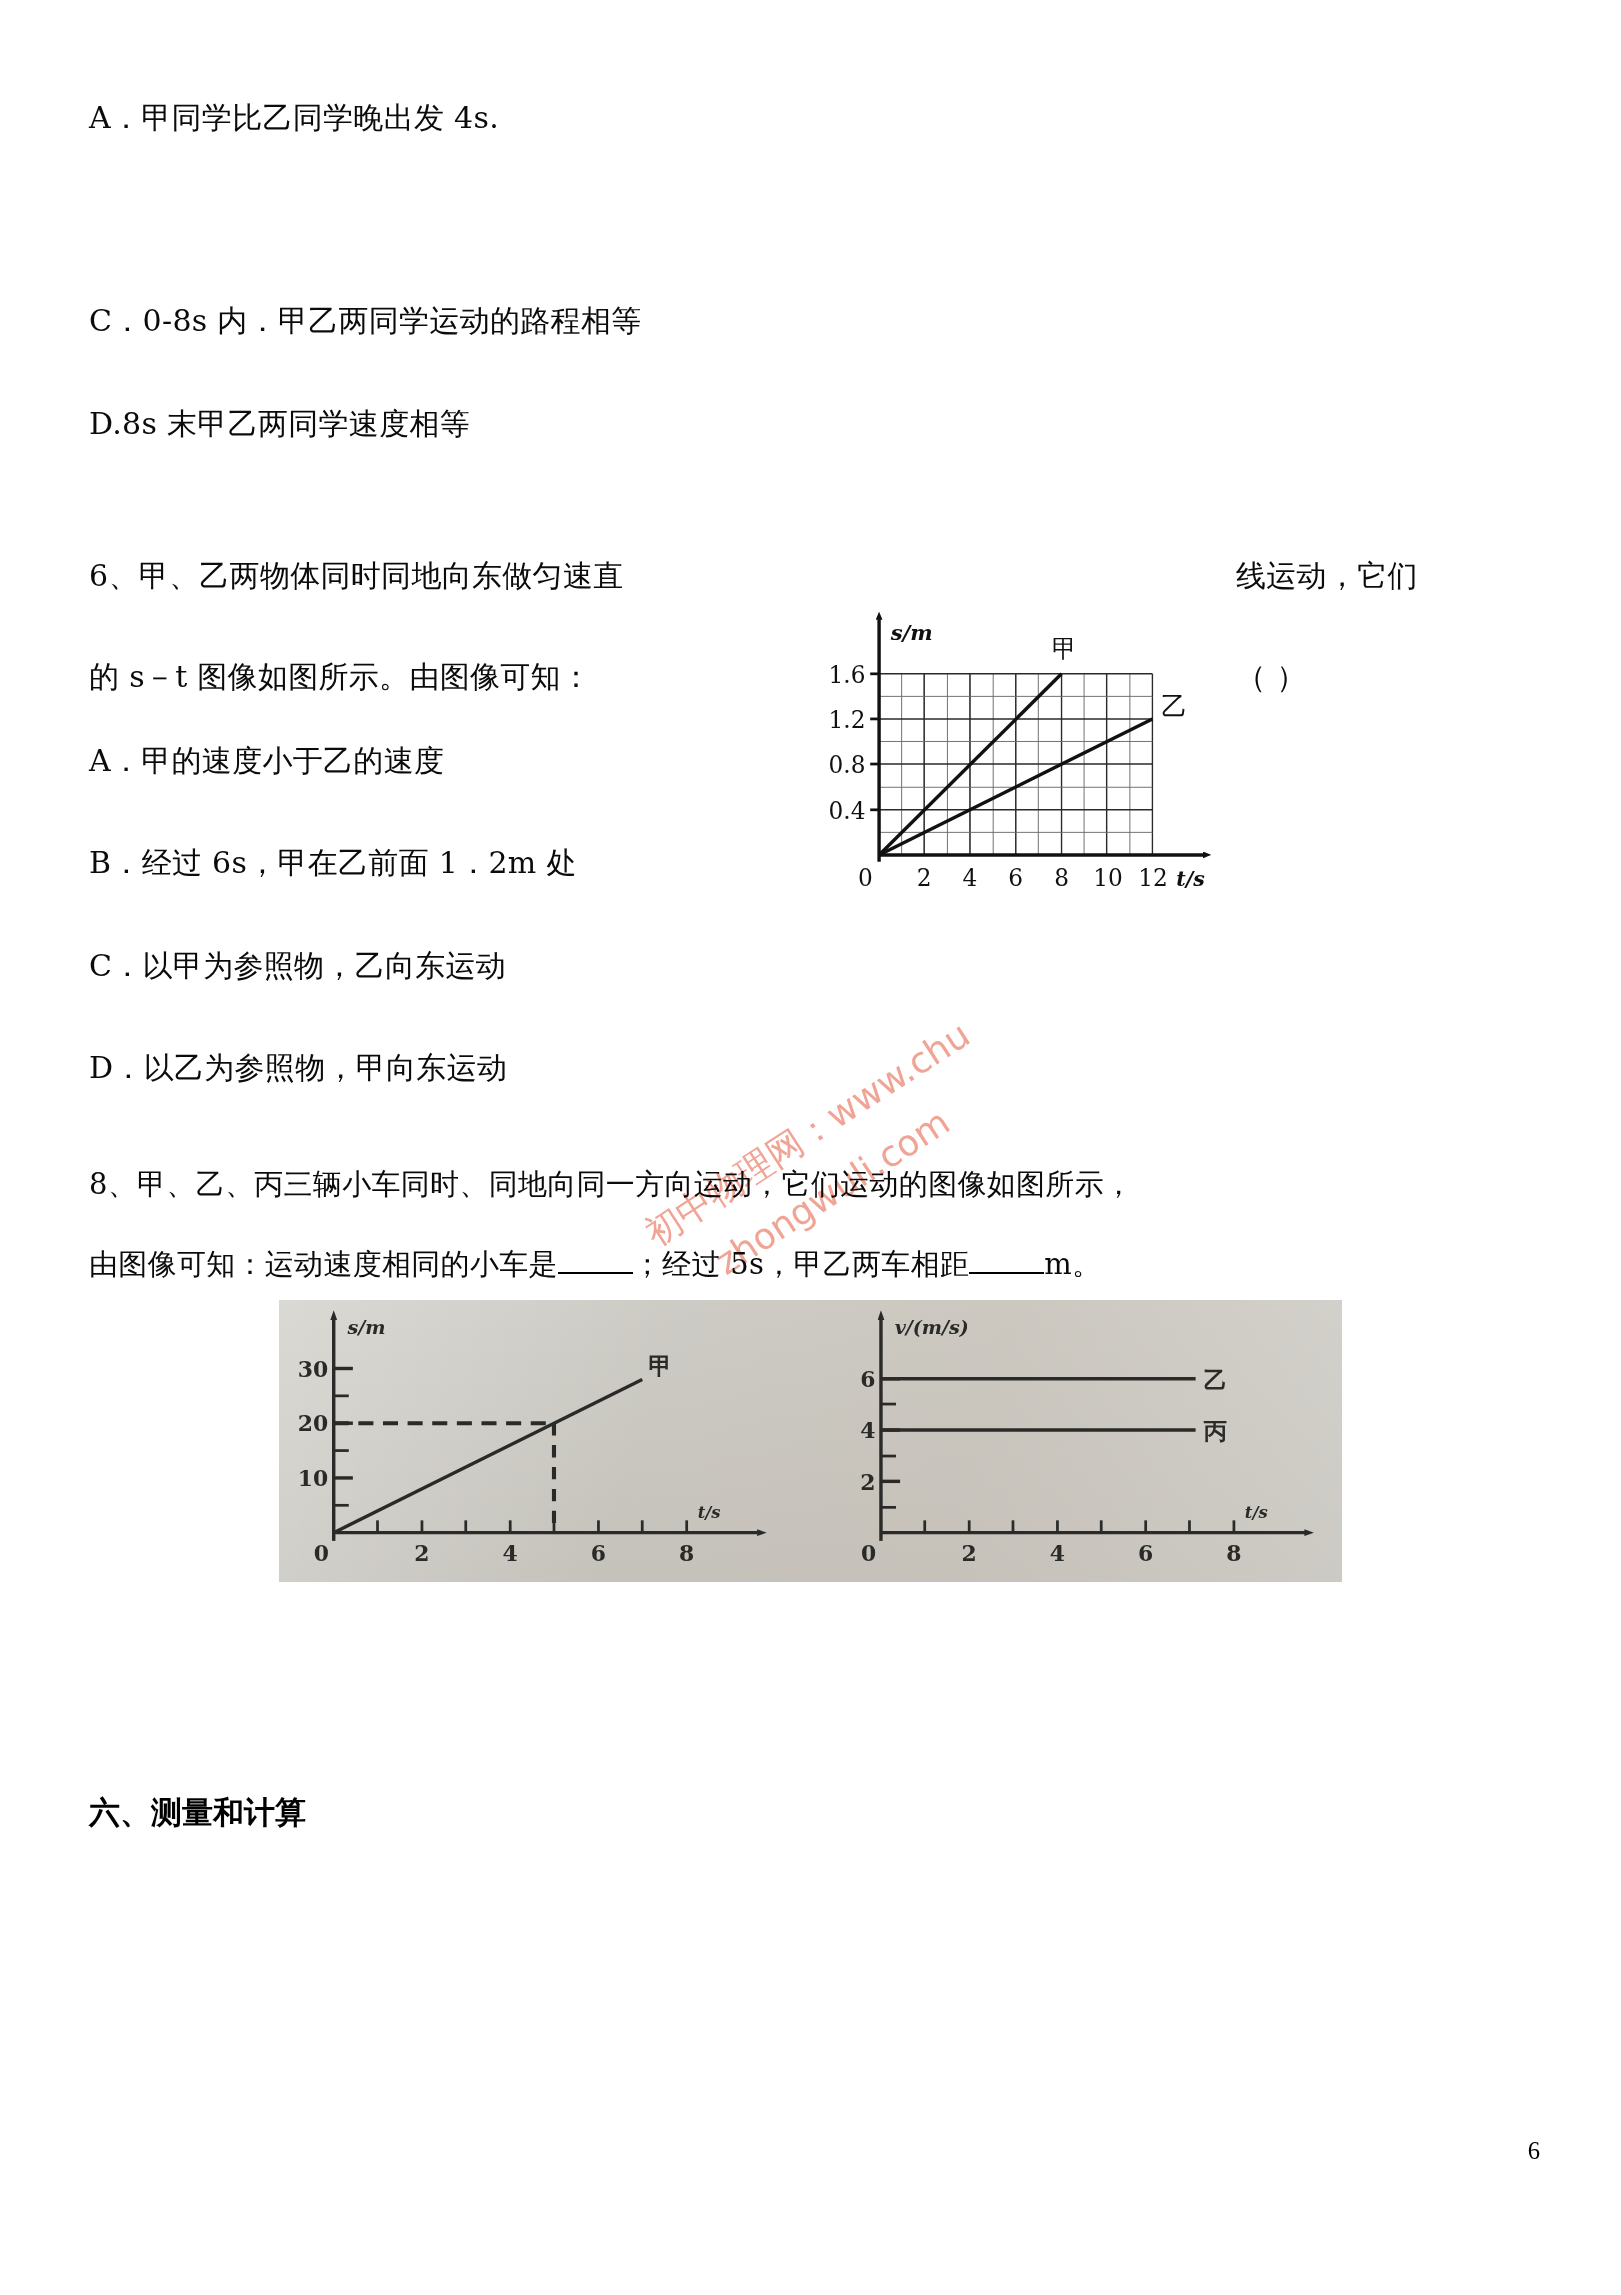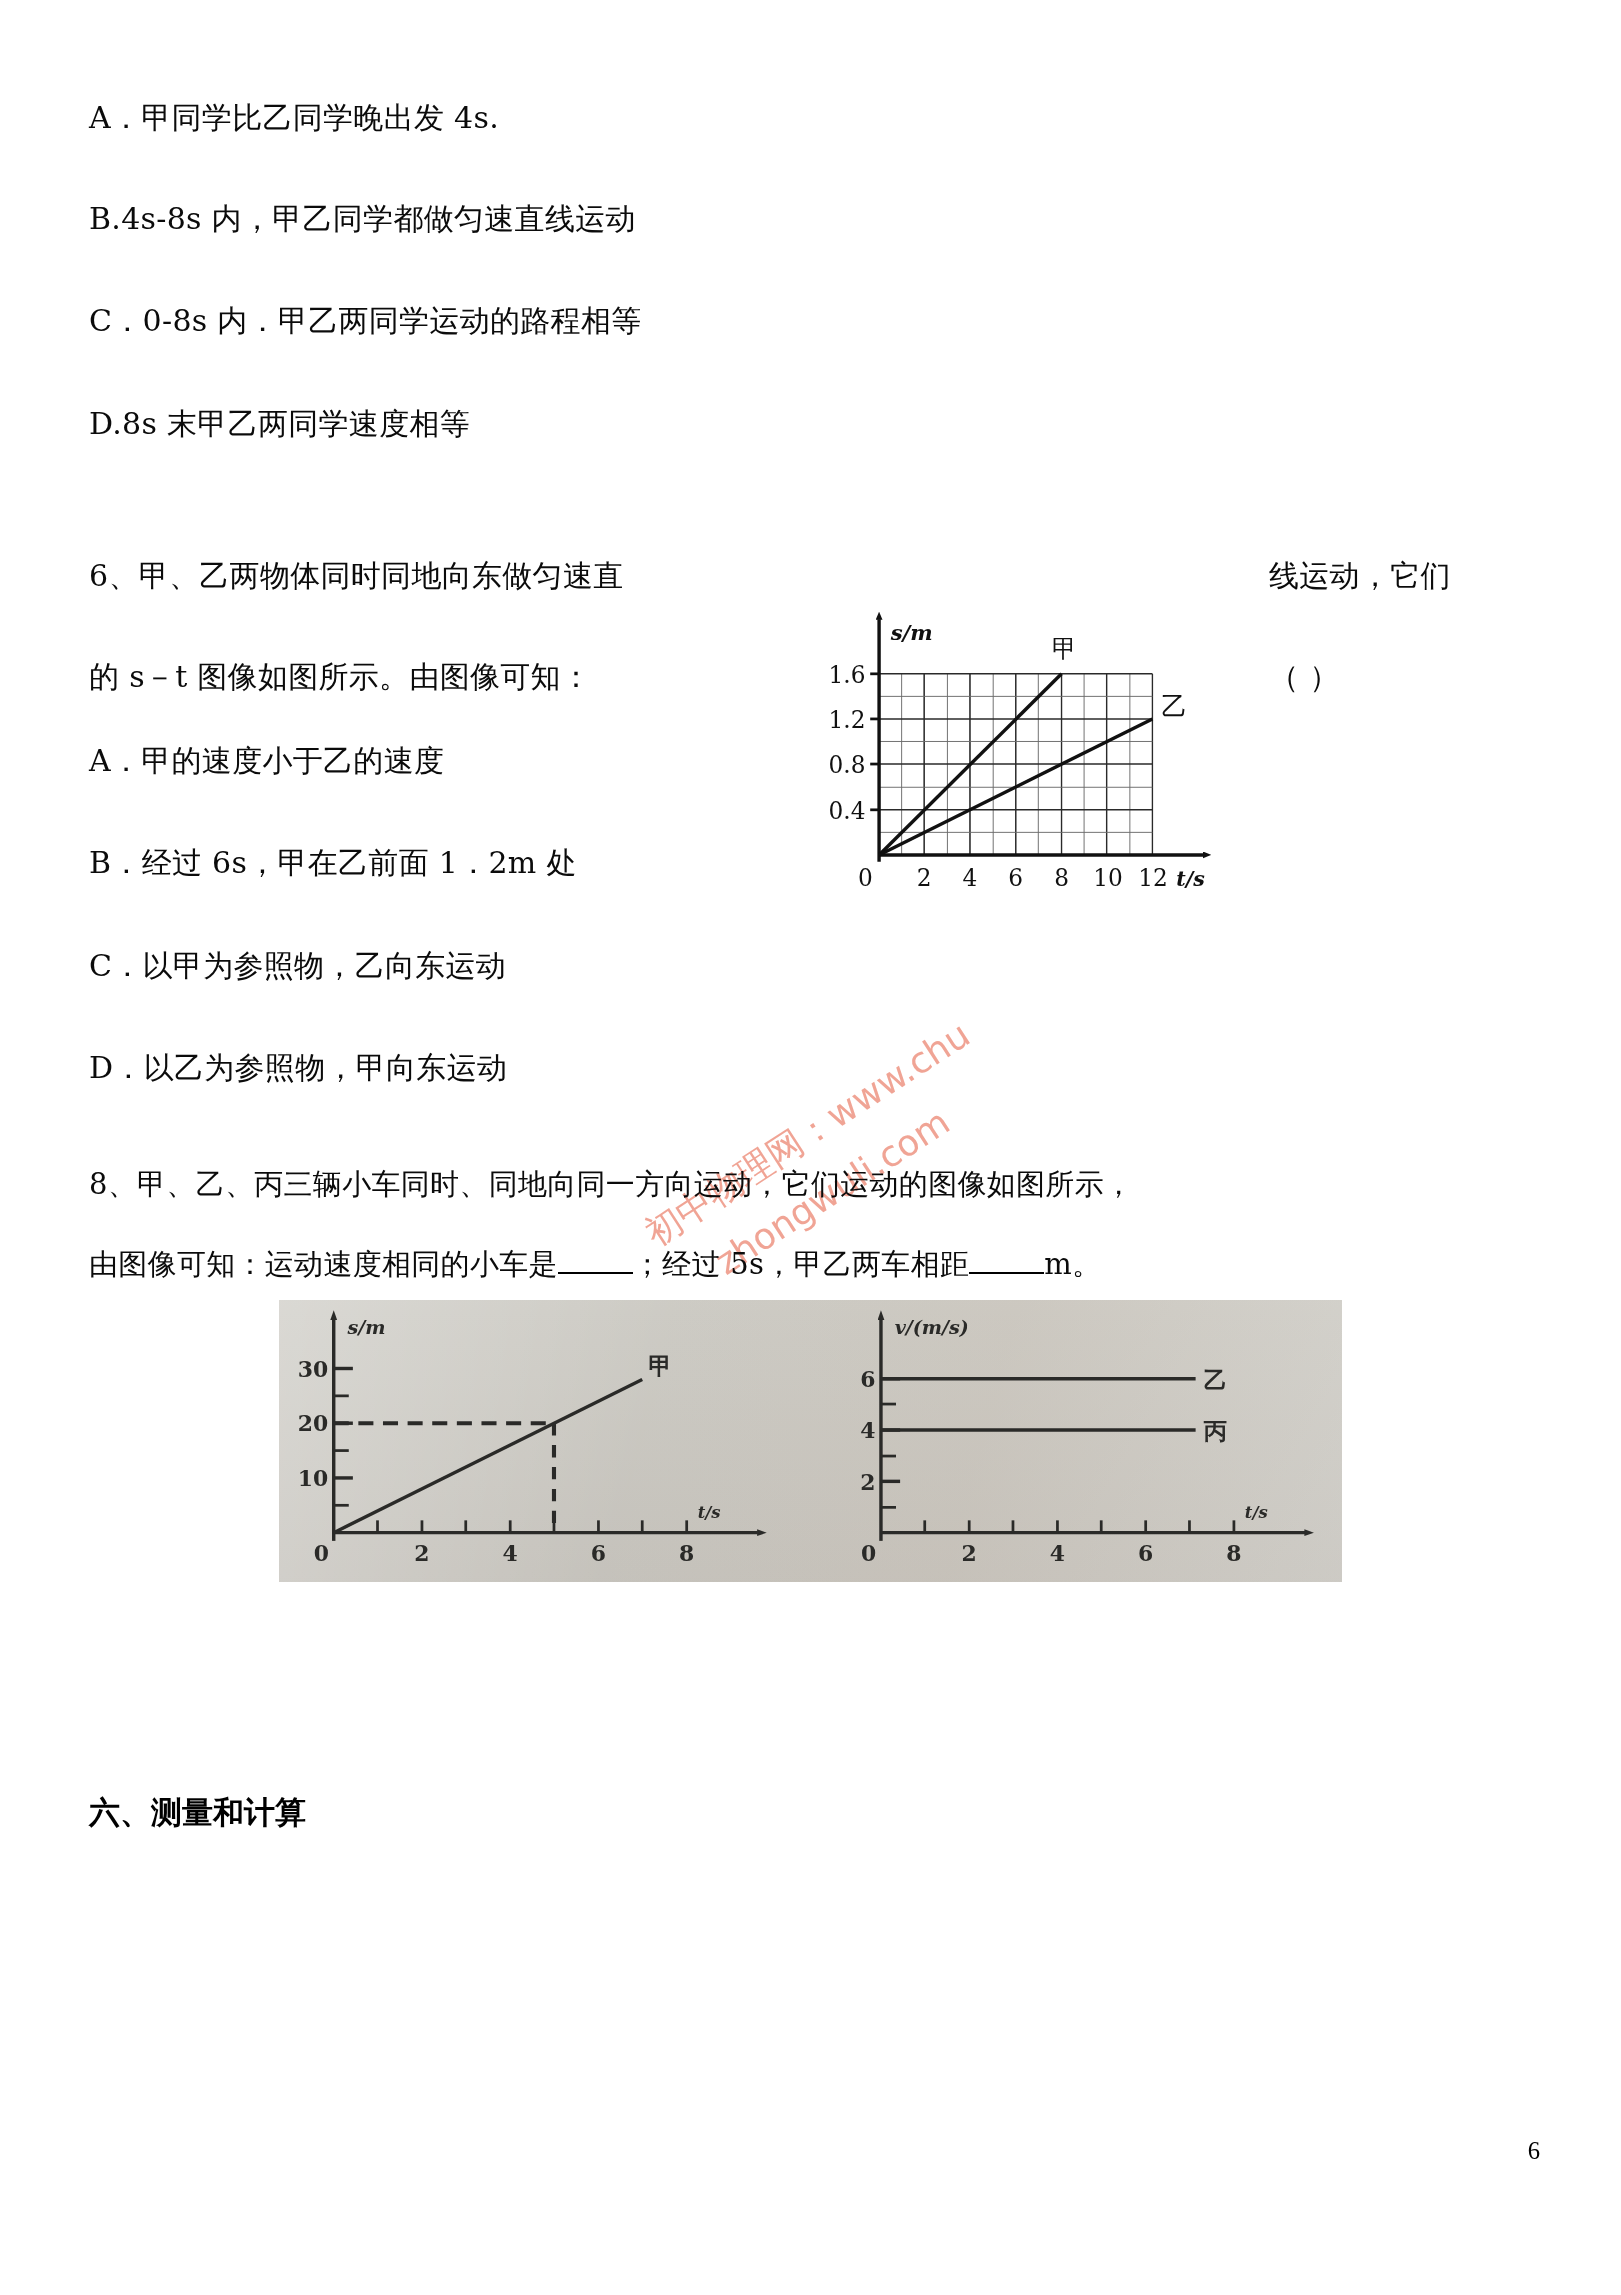--- a/index.html
+++ b/index.html
@@ -28,21 +28,21 @@
     letter-spacing: 0.3px;
     white-space: nowrap;
     color: #0b0b0b;
   }
   .line.cn { font-family: "DejaVu Serif", "Liberation Serif", serif; }
 
   .opt { left: 89px; }
 
   
   .q6-left  { left: 89px; }
-  .q6-right { left: 1269px; }
+  .q6-right { left: 1236px; }
 
   
   .heading {
     position: absolute;
     left: 89px;
     font-size: 31px;
     font-weight: bold;
     font-family: "DejaVu Serif", "Liberation Serif", serif;
     white-space: nowrap;
   }
@@ -113,21 +113,20 @@
   }
   #watermark .wm1 { left: 0px;   top: 205px; transform: rotate(-33deg); }
   #watermark .wm2 { left: 72px; top: 236px; transform: rotate(-33deg); }
 </style>
 </head>
 <body>
 
 <div class="page">
 
   <div class="line cn opt" style="top:103px;">A．甲同学比乙同学晚出发 4s.</div>
-  <div class="line cn opt" style="top:204px;">B.4s-8s 内，甲乙同学都做匀速直线运动</div>
   <div class="line cn opt" style="top:306px;">C．0-8s 内．甲乙两同学运动的路程相等</div>
   <div class="line cn opt" style="top:409px;">D.8s 末甲乙两同学速度相等</div>
 
   <div class="line cn q6-left" style="top:561px;">6、甲、乙两物体同时同地向东做匀速直</div>
   <div class="line cn q6-right" style="top:561px;">线运动，它们</div>
 
   <div class="line cn q6-left" style="top:662px;">的 s－t 图像如图所示。由图像可知：</div>
   <div class="line cn q6-right" style="top:662px;">（     ）</div>
 
   <div class="line cn opt" style="top:746px;">A．甲的速度小于乙的速度</div>

